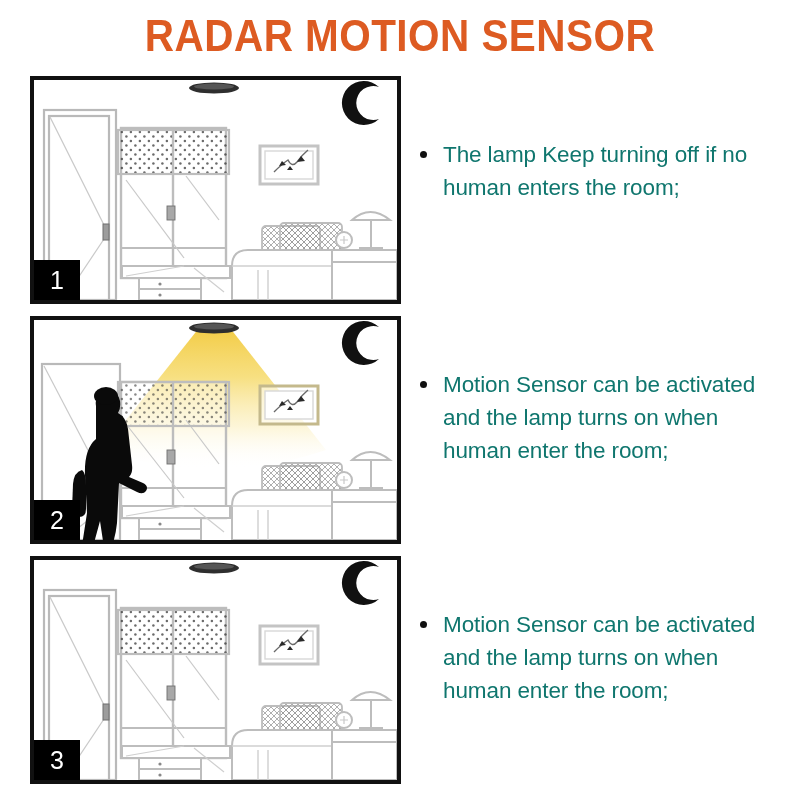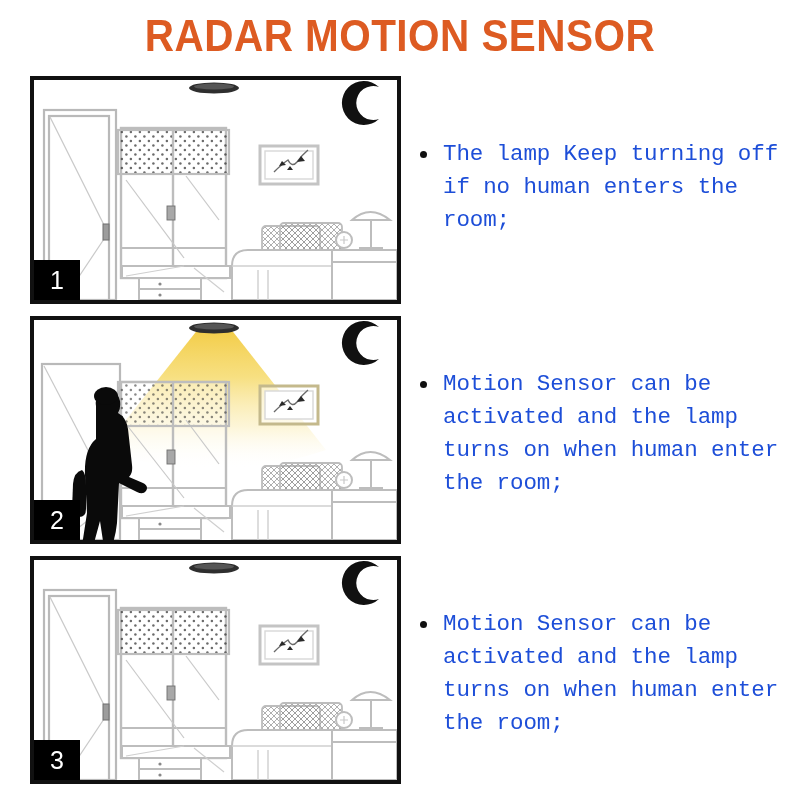--- a/index.html
+++ b/index.html
@@ -97,24 +97,24 @@
 
   .bullet-dot {
     width: 7px;
     height: 7px;
     border-radius: 50%;
     background: #111111;
     margin-top: 13px;
     flex: 0 0 auto;
   }
   .bullet-text {
-    font-family: Liberation Mono, monospace;
+    font-family: Liberation Sans, sans-serif;
     font-size: 22.5px;
     line-height: 33px;
-    color: #1d4ed8;
+    color: #0f766e;
     letter-spacing: -0.1px;
   }
 </style>
 </head>
 <body>
 
 <div id="page-title">RADAR MOTION SENSOR</div>
 
 <div class="row" id="row-1">
 

